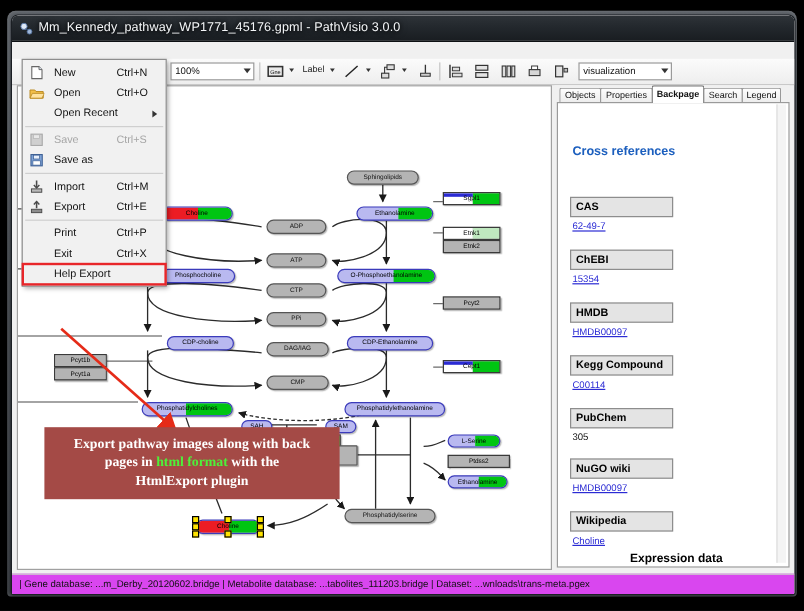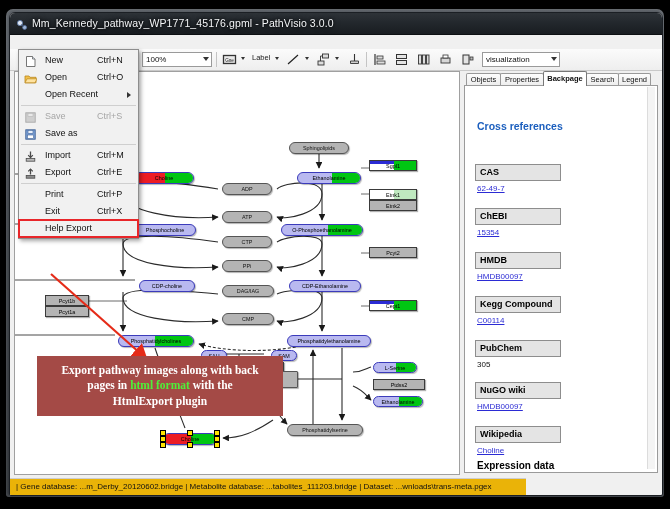--- a/index.html
+++ b/index.html
@@ -122,22 +122,22 @@
     position:absolute;left:10px;width:84px;height:15px;
     background:#e4e4e4;border:1px solid #8d8d8d;
   }
   .xref-hd span{position:absolute;left:4px;top:2px;font-size:9px;font-weight:bold;color:#000;}
   .xref-v{position:absolute;left:12px;font-size:8px;color:#2b2bd4;text-decoration:underline;}
   .xref-v.plain{color:#111;text-decoration:none;}
   
   #side-sb{position:absolute;right:3px;top:16px;width:7px;height:382px;background:#f4f4f4;border-left:1px solid #dcdcdc;}
   
   #status{
-    position:absolute;left:0;bottom:0;width:516px;height:16px;
-    background:#eab308;border-top:1px solid #cdcdcd;
+    position:absolute;left:0;bottom:0;width:652px;height:16px;
+    background:#d946ef;border-top:1px solid #cdcdcd;
   }
   #status .stxt{position:absolute;left:6px;top:3px;font-size:8px;color:#111;white-space:nowrap;}
   
   .node{
     position:absolute;box-sizing:border-box;
     font-size:5.4px;color:#000;text-align:center;
     white-space:nowrap;overflow:hidden;
     display:flex;align-items:center;justify-content:center;
   }
   .meta{ 
@@ -625,21 +625,21 @@
         <div class="xref-hd" style="top:296px;">
               <span>NuGO wiki</span>
             </div>
         <div class="xref-v" style="top:316px;">HMDB00097</div>
 
         <div class="xref-hd" style="top:340px;">
               <span>Wikipedia</span>
             </div>
         <div class="xref-v" style="top:360px;">Choline</div>
 
-        <div class="bp-h2" style="top:374px;">Expression data</div>
+        <div class="bp-h2" style="top:374px;margin-left:48px;">Expression data</div>
       </div>
     </div>
     <div id="side-sb"></div>
   </div>
 
   <div id="status">
     <span class="stxt">| Gene database: ...m_Derby_20120602.bridge | Metabolite database: ...tabolites_111203.bridge | Dataset: ...wnloads\trans-meta.pgex</span>
   </div>
 
  </div>

